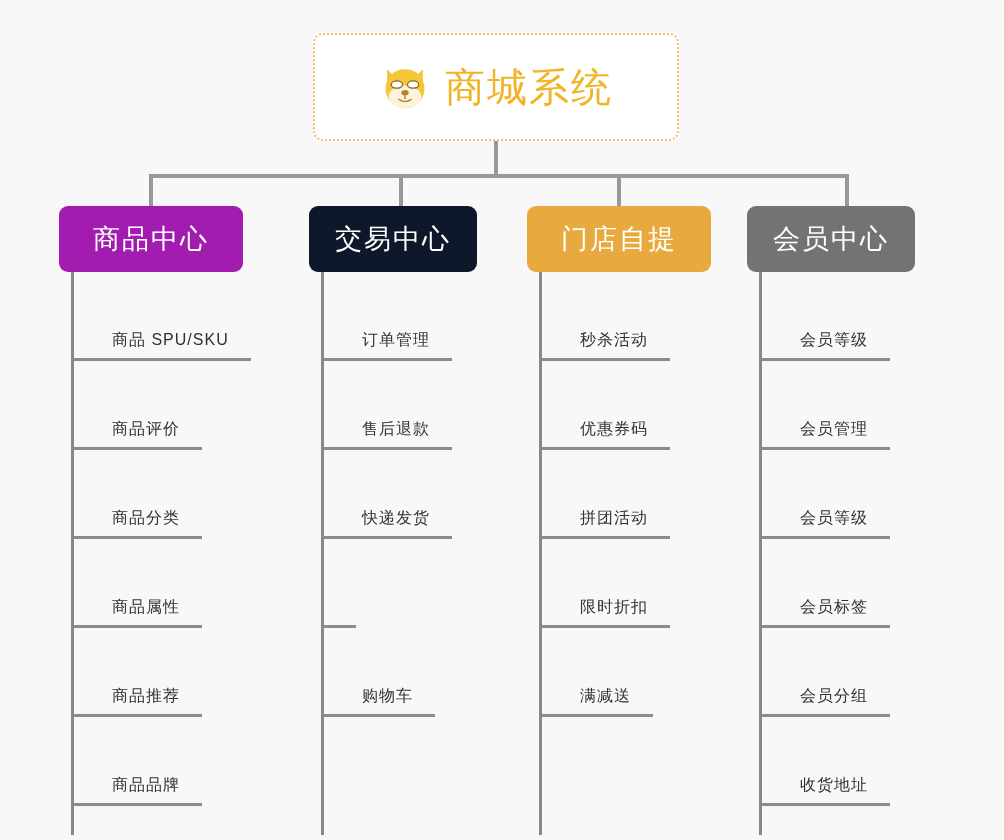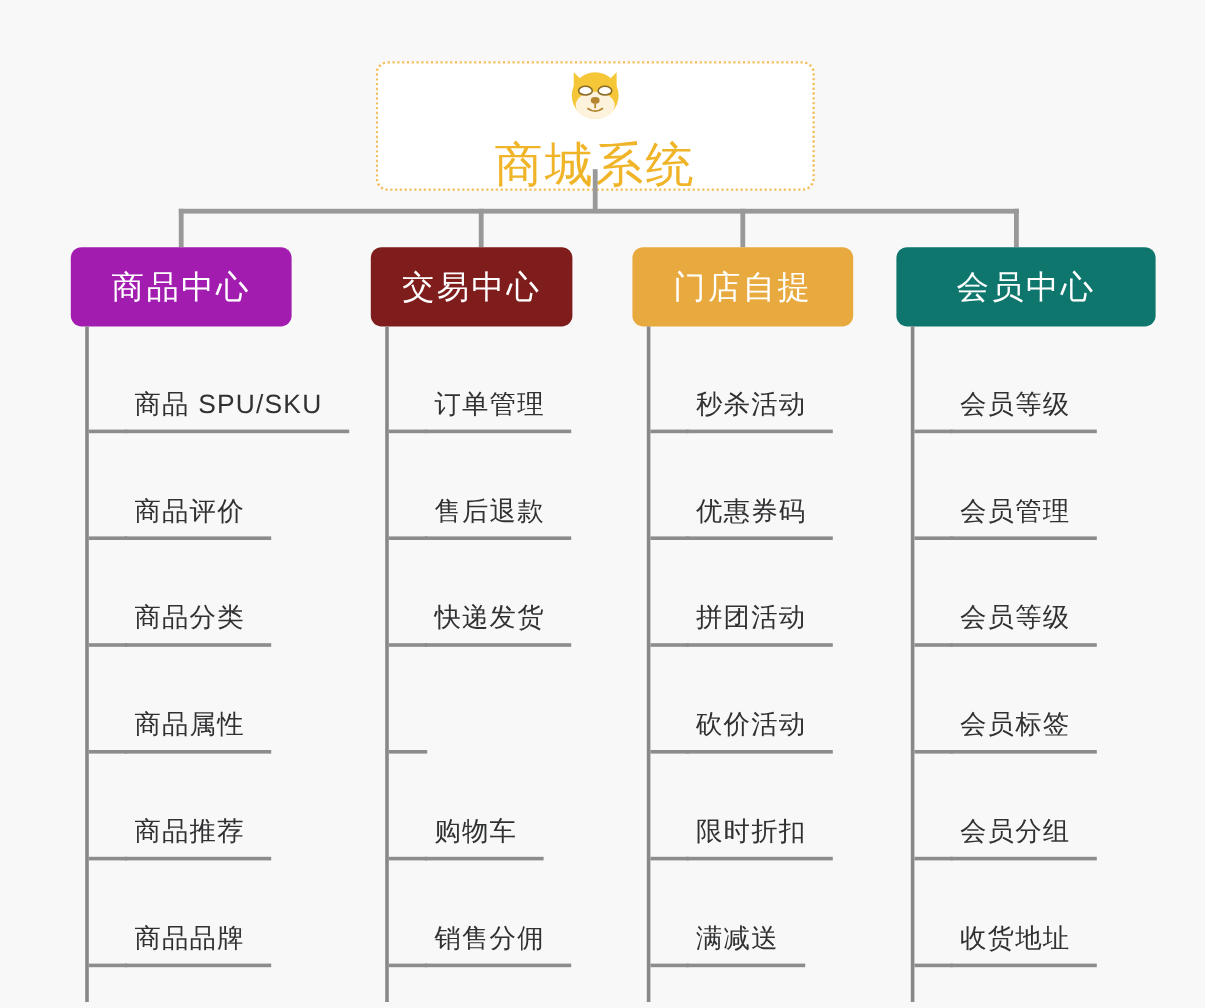--- a/index.html
+++ b/index.html
@@ -18,32 +18,31 @@
   #canvas {
     position: relative;
     width: 1004px;
     height: 840px;
   }
 
   
   .root-node {
     position: absolute;
     left: 313px;
-    top: 51px;
+    top: 33px;
     width: 366px;
     height: 108px;
     box-sizing: border-box;
     background: #ffffff;
     border: 2px dotted #f2c164;
     border-radius: 10px;
     display: flex;
     align-items: center;
     justify-content: center;
     gap: 14px;
-    flex-direction: column;
   }
   .root-emoji {
     width: 52px;
     height: 52px;
     flex: 0 0 auto;
     display: block;
   }
   .root-title {
     font-size: 40px;
     line-height: 1;
@@ -113,21 +112,21 @@
     align-items: flex-end;
     padding-left: 45px;
   }
   .leaf-inner {
     position: relative;
     display: inline-block;
     padding: 0 22px 9px 8px;
     border-bottom: 3px solid #8c8c8c;
   }
   .leaf-label {
-    font-size: 22px;
+    font-size: 16px;
     line-height: 1.1;
     color: #303133;
     white-space: nowrap;
     letter-spacing: 1px;
   }
   
   .leaf-tick {
     position: absolute;
     left: 15px;
     width: 32px;
@@ -191,45 +190,41 @@
         </div>
       <div class="leaf">
           <span class="leaf-tick" style="top: 86px;"></span>
           <span class="leaf-inner"><span class="leaf-label">商品品牌</span></span>
         </div>
     </div>
   </div>
 
   <div class="branch" style="left:309px;width:215px;">
     <div class="spine" style="height:563px;"></div>
-    <div class="branch-header" style="background:#7f1d1d;width:168px;">交易中心</div>
+    <div class="branch-header" style="background:#0f172a;width:168px;">交易中心</div>
     <div class="leaf-list">
       <div class="leaf">
           <span class="leaf-tick" style="top: 86px;"></span>
           <span class="leaf-inner"><span class="leaf-label">订单管理</span></span>
         </div>
       <div class="leaf">
           <span class="leaf-tick" style="top: 86px;"></span>
           <span class="leaf-inner"><span class="leaf-label">售后退款</span></span>
         </div>
       <div class="leaf">
           <span class="leaf-tick" style="top: 86px;"></span>
           <span class="leaf-inner"><span class="leaf-label">快递发货</span></span>
         </div>
       <div class="leaf">
           <span class="leaf-tick" style="top: 86px;"></span>
         </div>
       <div class="leaf">
           <span class="leaf-tick" style="top: 86px;"></span>
           <span class="leaf-inner"><span class="leaf-label">购物车</span></span>
         </div>
-      <div class="leaf">
-          <span class="leaf-tick" style="top: 86px;"></span>
-          <span class="leaf-inner"><span class="leaf-label">销售分佣</span></span>
-        </div>
     </div>
   </div>
 
   <div class="branch" style="left:527px;width:215px;">
     <div class="spine" style="height:563px;"></div>
     <div class="branch-header" style="background:#e8aa3e;width:184px;">门店自提</div>
     <div class="leaf-list">
       <div class="leaf">
           <span class="leaf-tick" style="top: 86px;"></span>
           <span class="leaf-inner"><span class="leaf-label">秒杀活动</span></span>
@@ -237,36 +232,32 @@
       <div class="leaf">
           <span class="leaf-tick" style="top: 86px;"></span>
           <span class="leaf-inner"><span class="leaf-label">优惠券码</span></span>
         </div>
       <div class="leaf">
           <span class="leaf-tick" style="top: 86px;"></span>
           <span class="leaf-inner"><span class="leaf-label">拼团活动</span></span>
         </div>
       <div class="leaf">
           <span class="leaf-tick" style="top: 86px;"></span>
-          <span class="leaf-inner"><span class="leaf-label">砍价活动</span></span>
-        </div>
-      <div class="leaf">
-          <span class="leaf-tick" style="top: 86px;"></span>
           <span class="leaf-inner"><span class="leaf-label">限时折扣</span></span>
         </div>
       <div class="leaf">
           <span class="leaf-tick" style="top: 86px;"></span>
           <span class="leaf-inner"><span class="leaf-label">满减送</span></span>
         </div>
     </div>
   </div>
 
   <div class="branch" style="left:747px;width:215px;">
     <div class="spine" style="height:563px;"></div>
-    <div class="branch-header" style="background:#0f766e;width:216px;">会员中心</div>
+    <div class="branch-header" style="background:#737373;width:168px;">会员中心</div>
     <div class="leaf-list">
       <div class="leaf">
           <span class="leaf-tick" style="top: 86px;"></span>
           <span class="leaf-inner"><span class="leaf-label">会员等级</span></span>
         </div>
       <div class="leaf">
           <span class="leaf-tick" style="top: 86px;"></span>
           <span class="leaf-inner"><span class="leaf-label">会员管理</span></span>
         </div>
       <div class="leaf">

